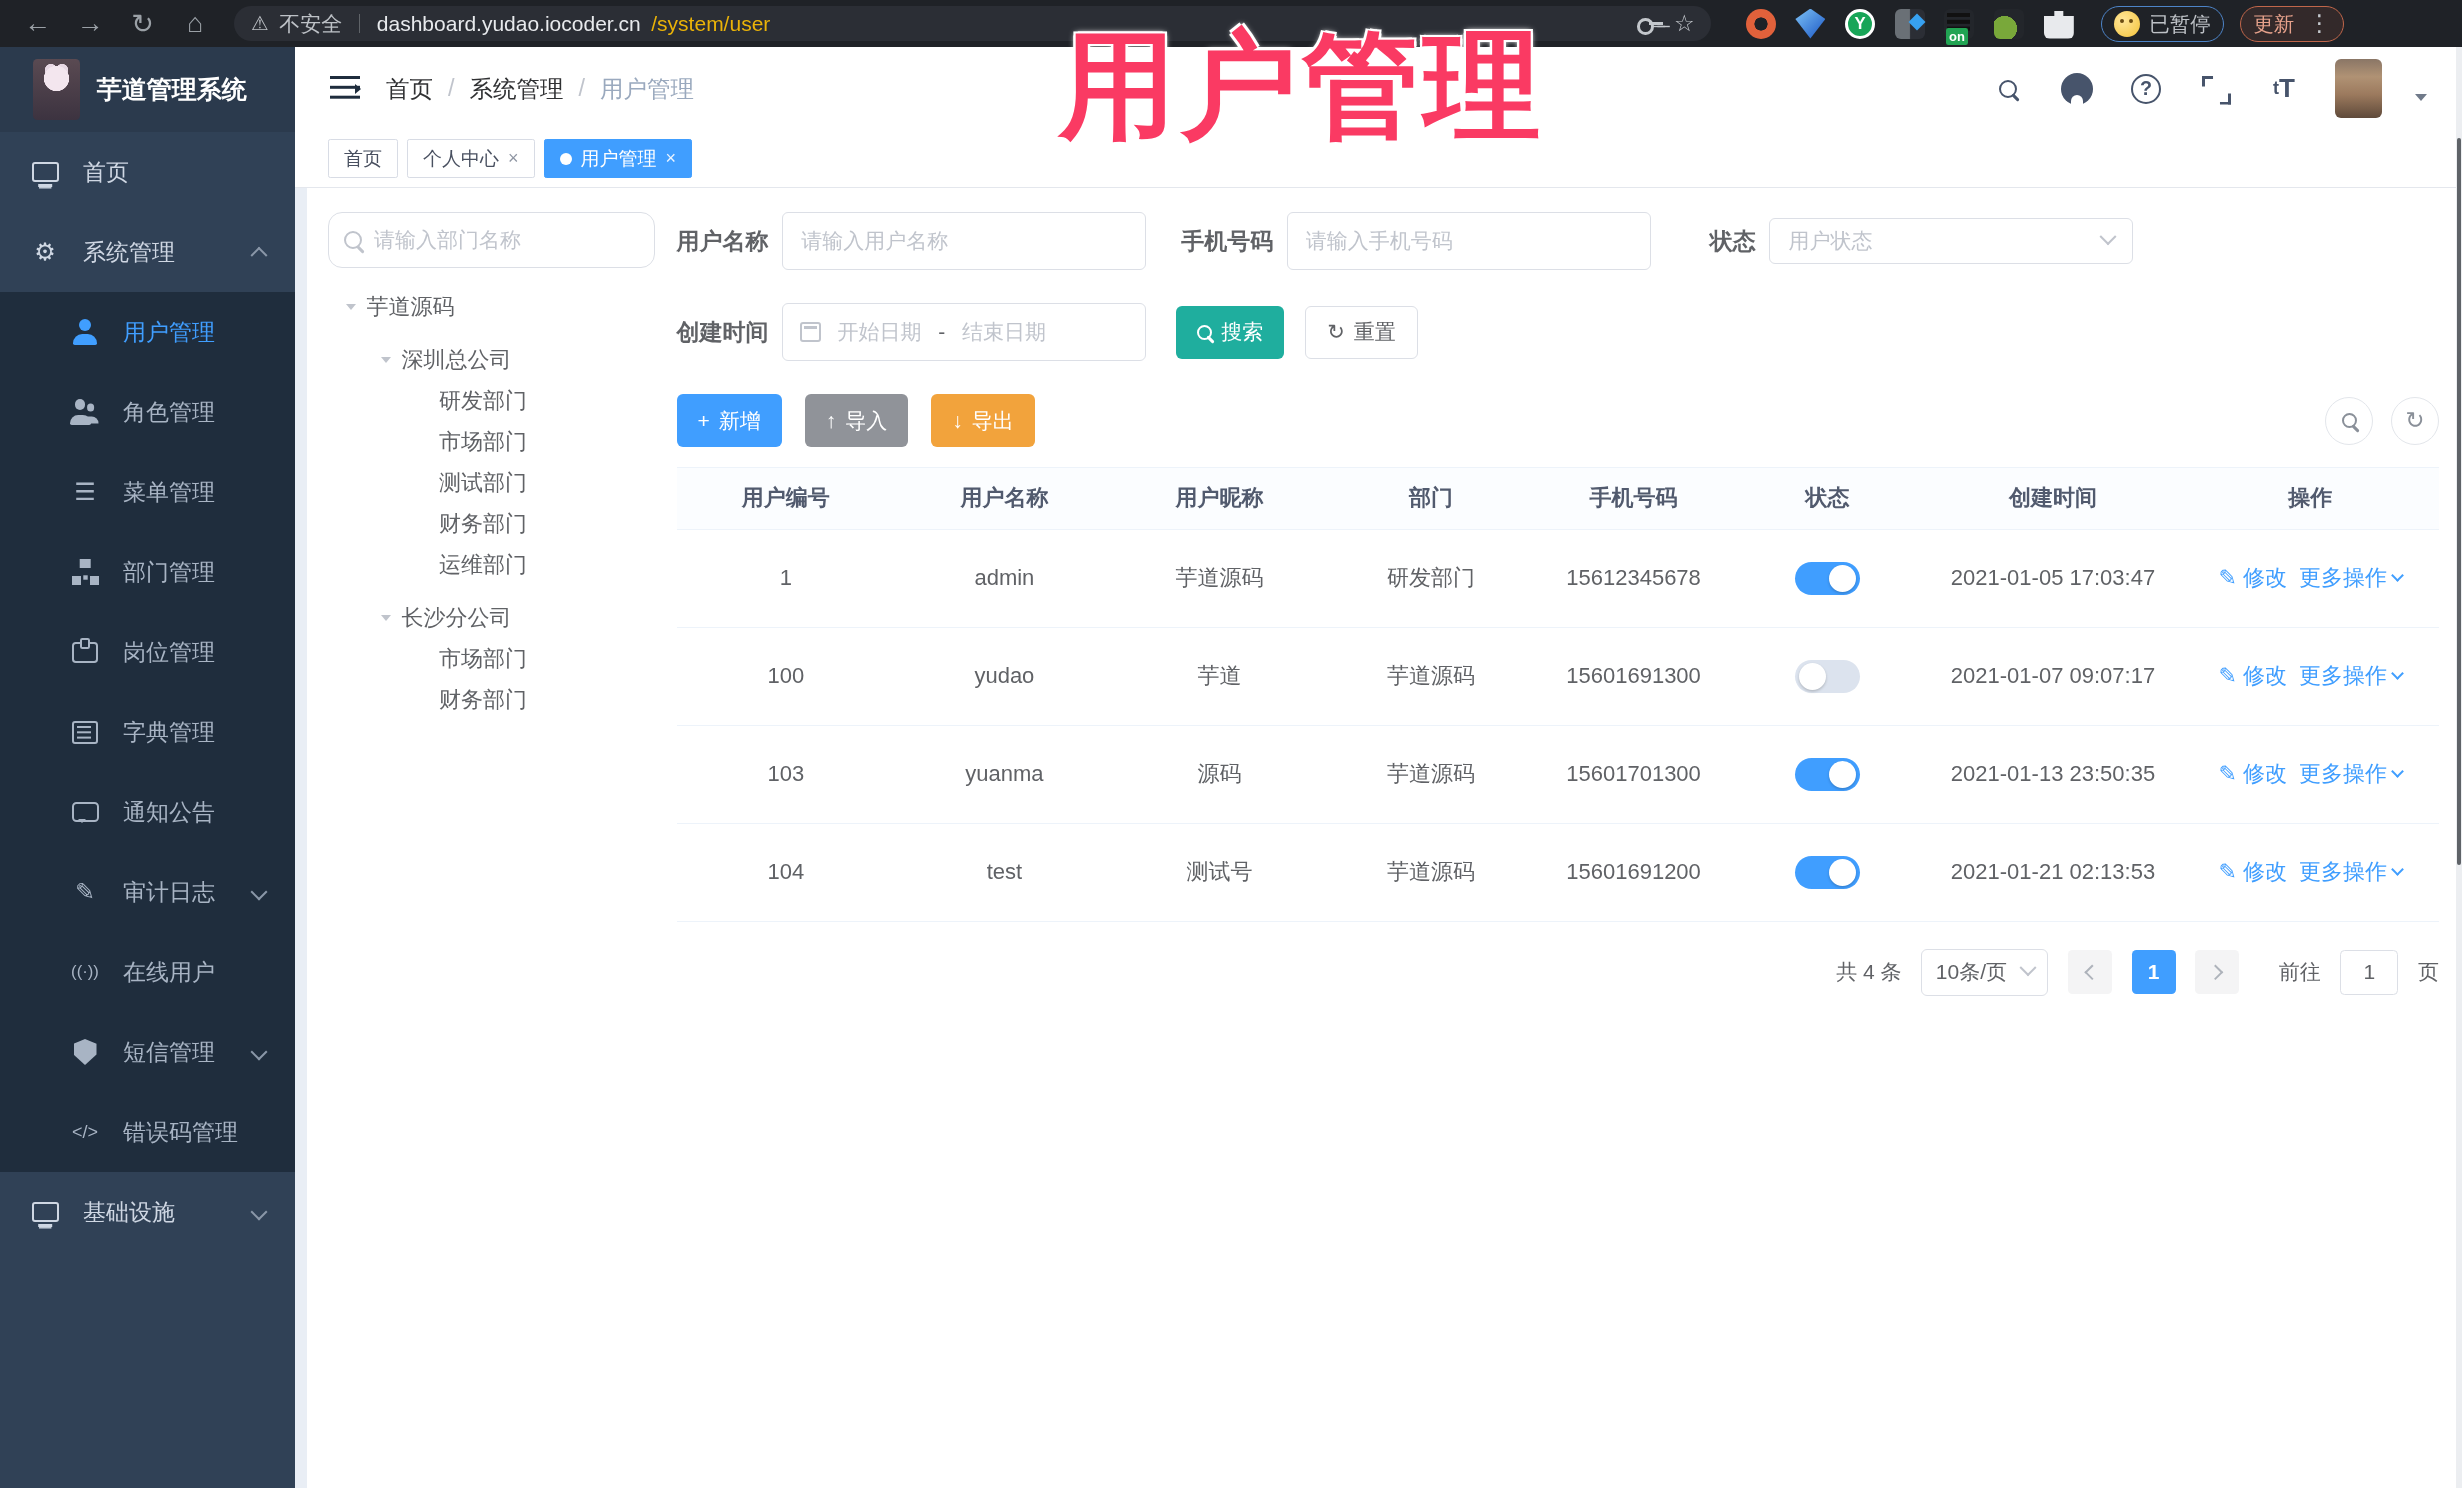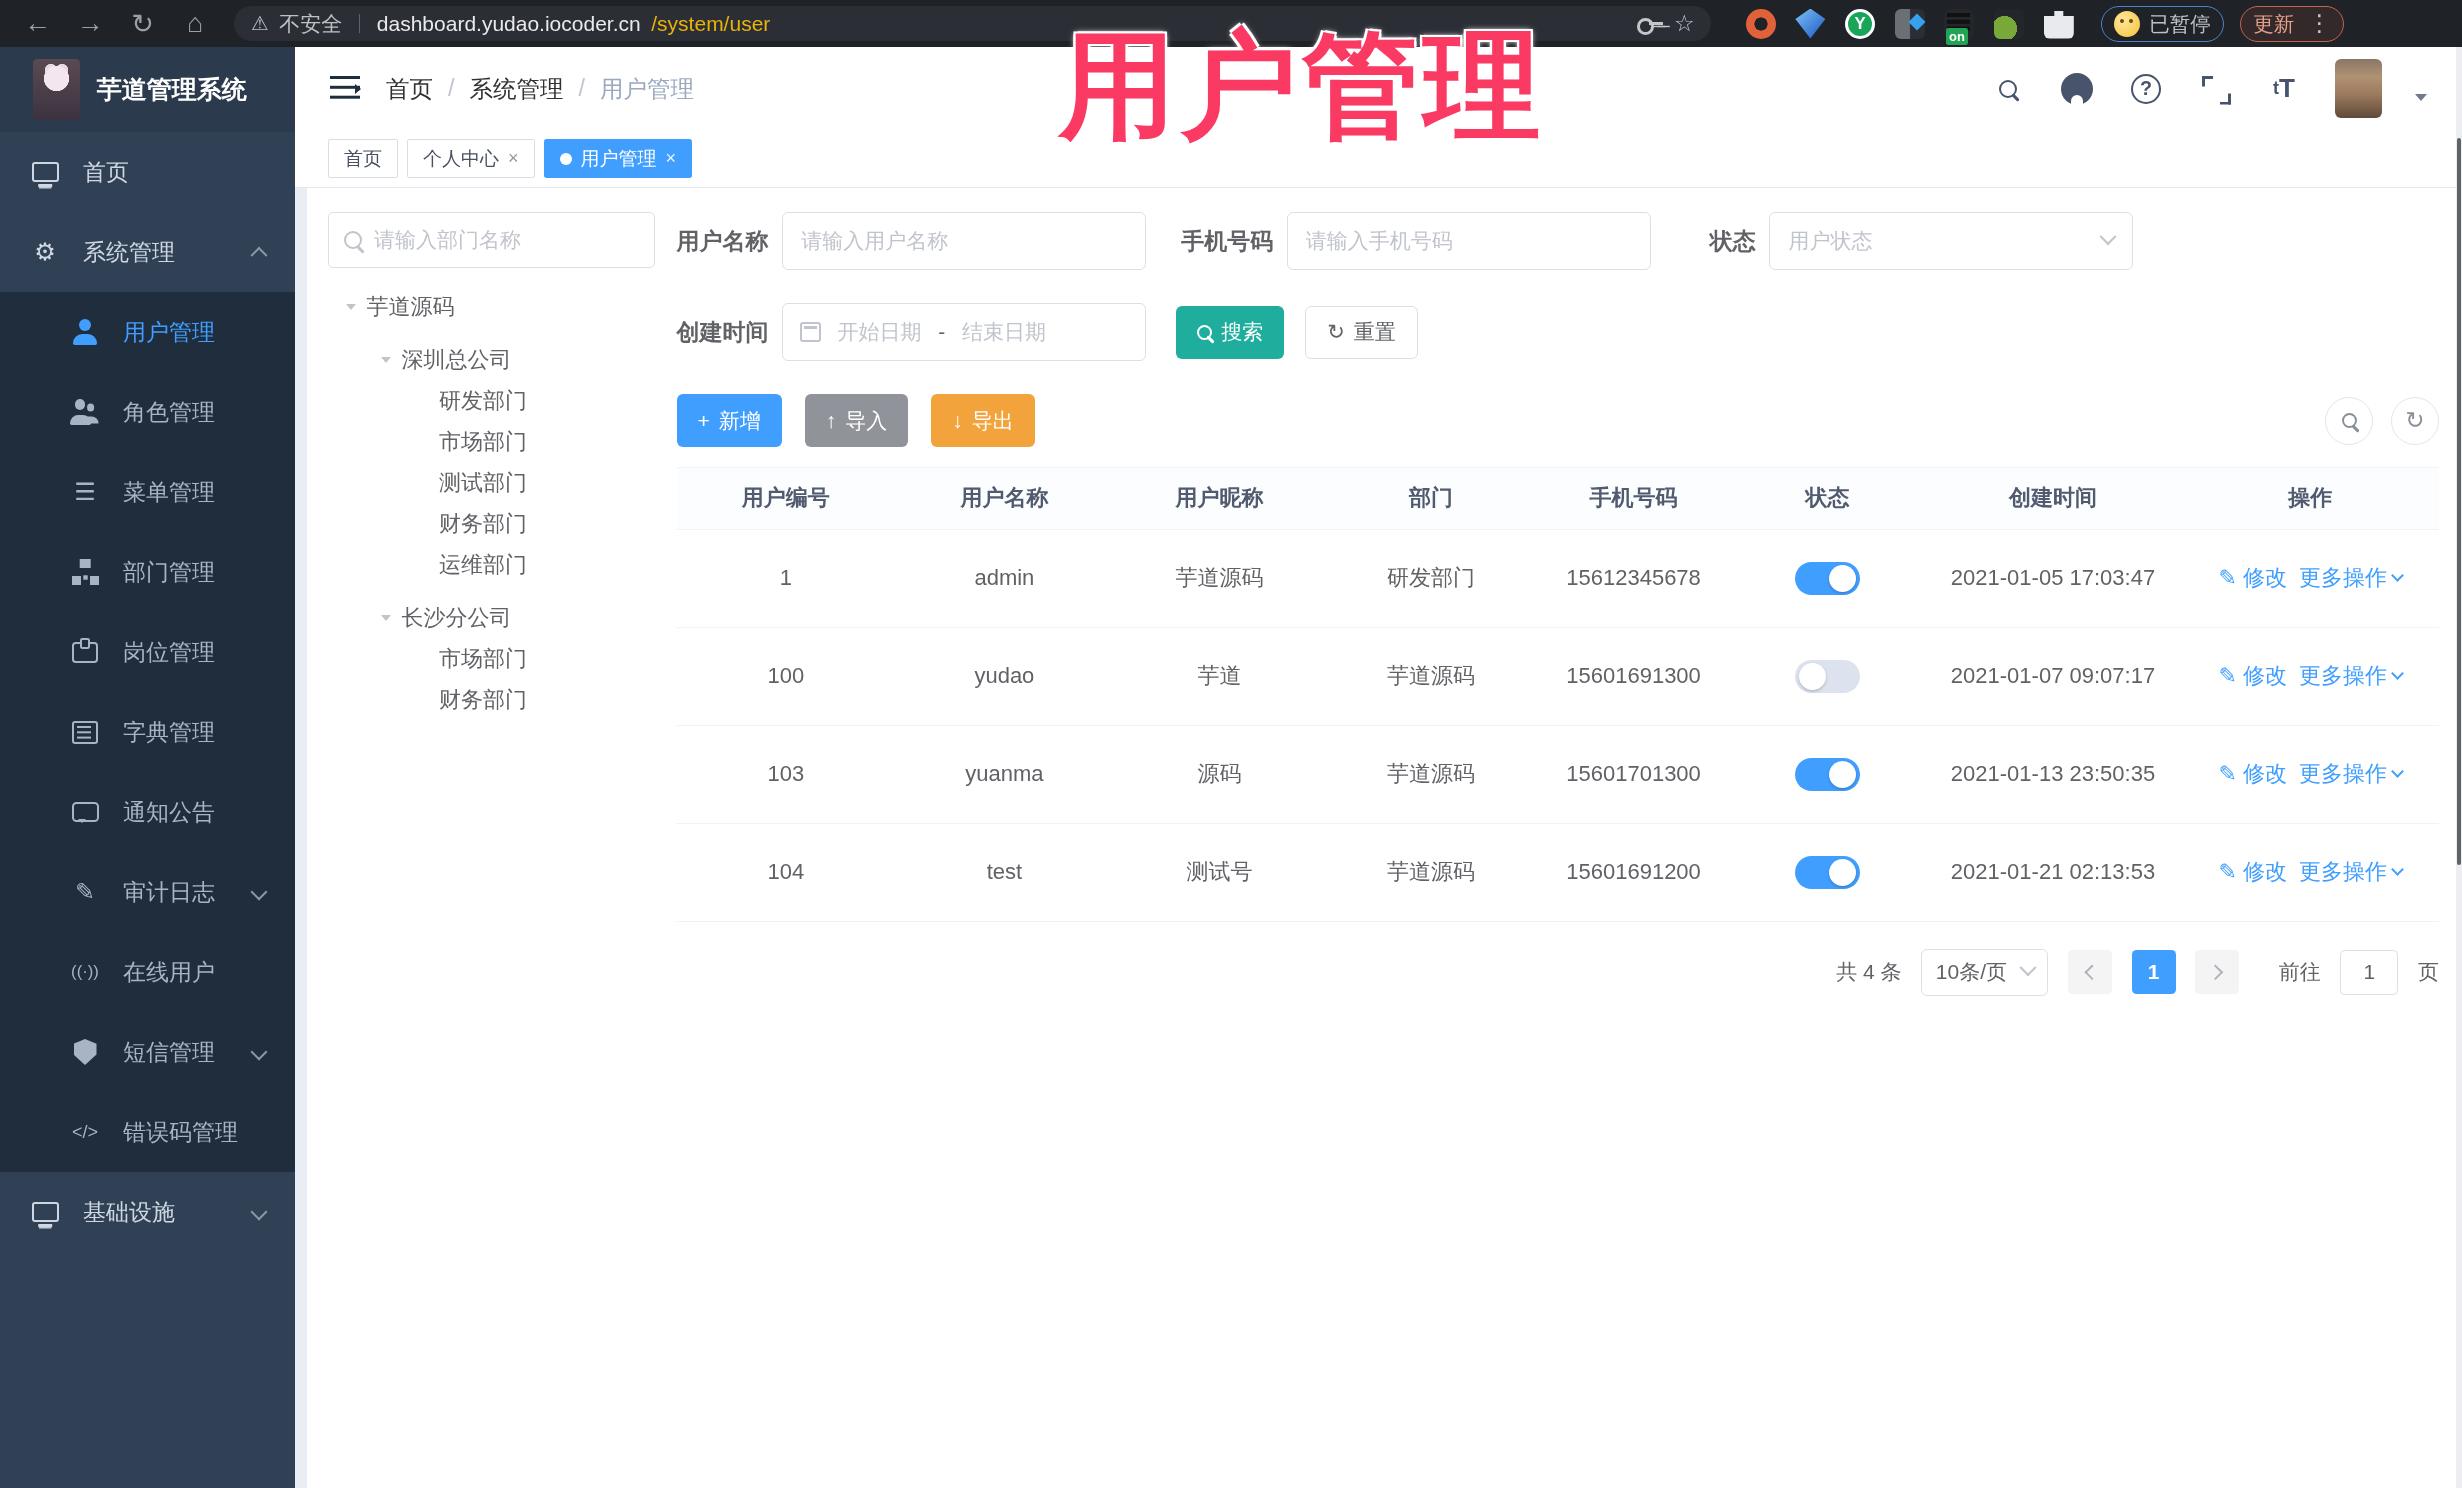--- a/index.html
+++ b/index.html
@@ -134,37 +134,37 @@
     display:flex; align-items:center; padding:0 15px; gap:9px; cursor:pointer; border-radius:2.3px;}
   .tab .x { font-size:18px; color:#8f96a3;}
   .tab.active { background:#409EFF; border-color:#409EFF; color:#fff;}
   .tab.active .x { color:#eaf4ff;}
   .tab-dot { width:12px; height:12px; border-radius:50%; background:#fff;}
 
   
   .content { flex:1; display:flex; position:relative; overflow:hidden;}
   .gutter { width:12px; background:#e9eef5; flex:0 0 auto;}
   .tree-panel { width:356px; flex:0 0 auto; padding:24px 0 0 21px;}
-  .tree-search { width:327px; height:56px; border:1.5px solid #dcdfe6; border-radius:5px; display:flex;
+  .tree-search { width:327px; height:56px; border:1.5px solid #dcdfe6; border-radius:14px; display:flex;
     align-items:center; padding:0 15px; gap:12px; color:#c0c4cc; font-size:21px;}
   .tree { margin-top:18px; font-size:22px; color:#606266;}
   .tnode { height:41px; display:flex; align-items:center; gap:10.6px; cursor:pointer;}
   .tnode .caret { width:0;height:0;border:5.3px solid transparent;border-top:6.8px solid #c0c4cc; margin-top:6px; flex:0 0 auto;}
   .d0{ padding-left:18px;} .d1{ padding-left:53px;margin-top:12px;} .d2{ padding-left:111px;}
 
   .work { flex:1; padding:24px 23px 0 13.6px; position:relative;}
 
   
   .f-row { display:flex; align-items:center; margin-bottom:33px;}
   .f-label { font-size:23px; font-weight:bold; color:#606266; margin-right:13.6px; white-space:nowrap;}
   .f-input { width:364px; height:58px; border:1.5px solid #dcdfe6; border-radius:6px; font-size:21px;
     color:#606266; padding:0 18px; outline:none; background:#fff;}
   .f-input::placeholder{ color:#c0c4cc;}
   .gap-lg { margin-left:35px;} .gap-xl { margin-left:59px;}
-  .f-select { width:364px; height:58px; border:1.5px solid #dcdfe6; border-radius:6px; display:flex;
+  .f-select { width:364px; height:46px; border:1.5px solid #dcdfe6; border-radius:6px; display:flex;
     align-items:center; padding:0 18px; color:#c0c4cc; font-size:21px; cursor:pointer;}
   .f-select .chev,.pg-select .chev { border-color:#c0c4cc; margin-left:auto; transform:rotate(45deg) translate(-3px,-3px);}
   .f-date { width:364px; height:58px; border:1.5px solid #dcdfe6; border-radius:6px; display:flex;
     align-items:center; padding:0 16.7px; gap:16.7px; color:#c0c4cc; font-size:21px; cursor:text;}
   .btn { height:53px; border:none; border-radius:6px; font-size:21px; display:inline-flex; align-items:center;
     justify-content:center; gap:9px; padding:0 21px; cursor:pointer; white-space:nowrap;}
   .btn-search { background:#1fae9e; color:#fff; margin-left:30px;}
   .btn-reset { background:#fff; color:#606266; border:1.5px solid #dcdfe6; margin-left:21px;}
   .btn-add { background:#409EFF; color:#fff;}
   .btn-import { background:#909399; color:#fff; margin-left:23px;}

